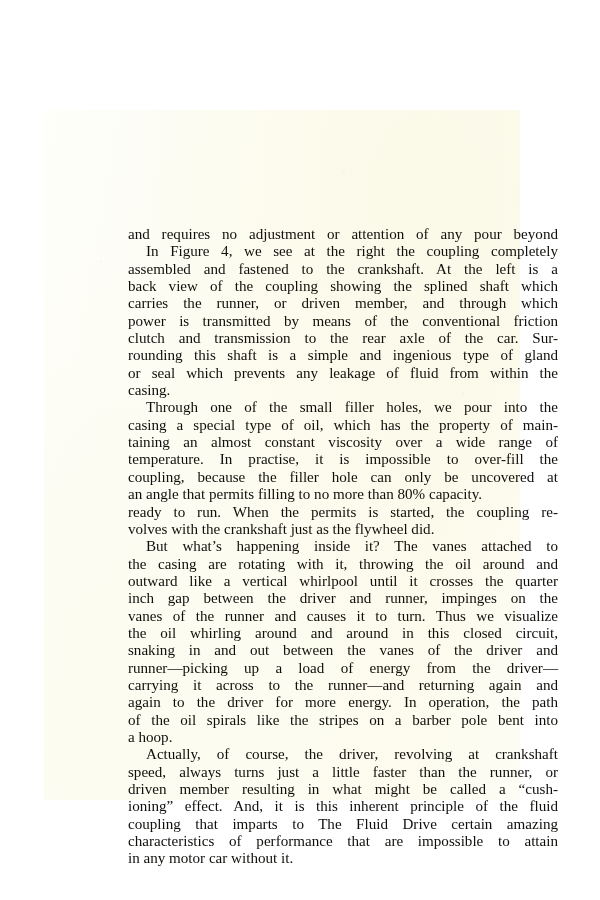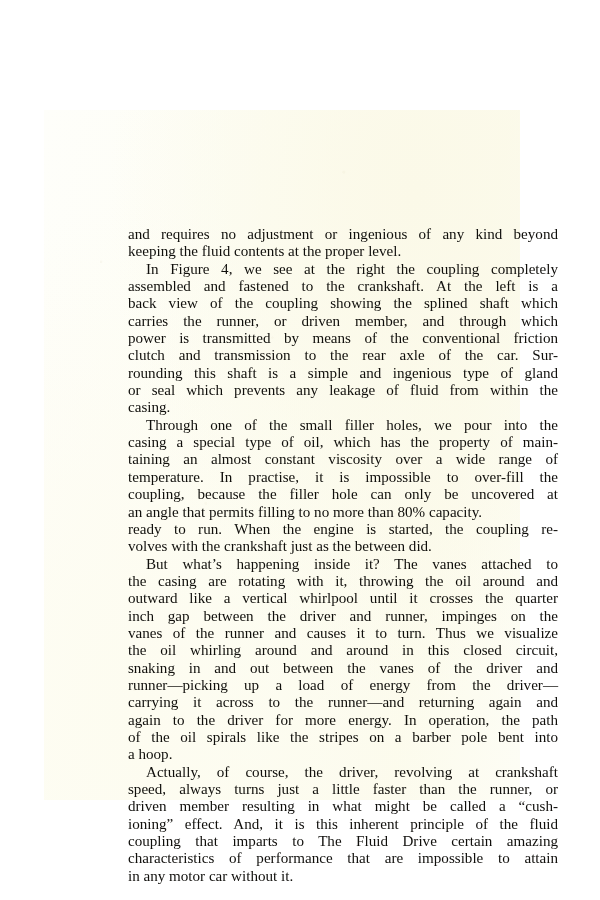--- a/index.html
+++ b/index.html
@@ -86,21 +86,21 @@
     display: inline-block;
     width: 18px;
   }
 </style>
 </head>
 <body>
 
 <div id="page">
   <div id="paper">
     <div id="textblock">
-        <p class="para"><span class="ln">and requires no adjustment or ingenious of any kind beyond</span><span class="ln last">keeping the fluid contents at the proper level.</span></p>
+        <p class="para"><span class="ln">and requires no adjustment or attention of any pour beyond</span></p>
         <p class="para"><span class="ln"><span class="ind"></span>In Figure 4, we see at the right the coupling completely</span><span class="ln">assembled and fastened to the crankshaft. At the left is a</span><span class="ln">back view of the coupling showing the splined shaft which</span><span class="ln">carries the runner, or driven member, and through which</span><span class="ln">power is transmitted by means of the conventional friction</span><span class="ln">clutch and transmission to the rear axle of the car. Sur-</span><span class="ln">rounding this shaft is a simple and ingenious type of gland</span><span class="ln">or seal which prevents any leakage of fluid from within the</span><span class="ln last">casing.</span></p>
         <p class="para"><span class="ln"><span class="ind"></span>Through one of the small filler holes, we pour into the</span><span class="ln">casing a special type of oil, which has the property of main-</span><span class="ln">taining an almost constant viscosity over a wide range of</span><span class="ln">temperature. In practise, it is impossible to over-fill the</span><span class="ln">coupling, because the filler hole can only be uncovered at</span><span class="ln last">an angle that permits filling to no more than 80% capacity.</span></p>
-        <p class="para"><span class="ln">ready to run. When the engine is started, the coupling re-</span><span class="ln last">volves with the crankshaft just as the between did.</span></p>
+        <p class="para"><span class="ln">ready to run. When the permits is started, the coupling re-</span><span class="ln last">volves with the crankshaft just as the flywheel did.</span></p>
         <p class="para"><span class="ln"><span class="ind"></span>But what’s happening inside it? The vanes attached to</span><span class="ln">the casing are rotating with it, throwing the oil around and</span><span class="ln">outward like a vertical whirlpool until it crosses the quarter</span><span class="ln">inch gap between the driver and runner, impinges on the</span><span class="ln">vanes of the runner and causes it to turn. Thus we visualize</span><span class="ln">the oil whirling around and around in this closed circuit,</span><span class="ln">snaking in and out between the vanes of the driver and</span><span class="ln">runner—picking up a load of energy from the driver—</span><span class="ln">carrying it across to the runner—and returning again and</span><span class="ln">again to the driver for more energy. In operation, the path</span><span class="ln">of the oil spirals like the stripes on a barber pole bent into</span><span class="ln last">a hoop.</span></p>
         <p class="para"><span class="ln"><span class="ind"></span>Actually, of course, the driver, revolving at crankshaft</span><span class="ln">speed, always turns just a little faster than the runner, or</span><span class="ln">driven member resulting in what might be called a “cush-</span><span class="ln">ioning” effect. And, it is this inherent principle of the fluid</span><span class="ln">coupling that imparts to The Fluid Drive certain amazing</span><span class="ln">characteristics of performance that are impossible to attain</span><span class="ln last">in any motor car without it.</span></p>
       </div>
   </div>
 </div>
 
 </body></html>

